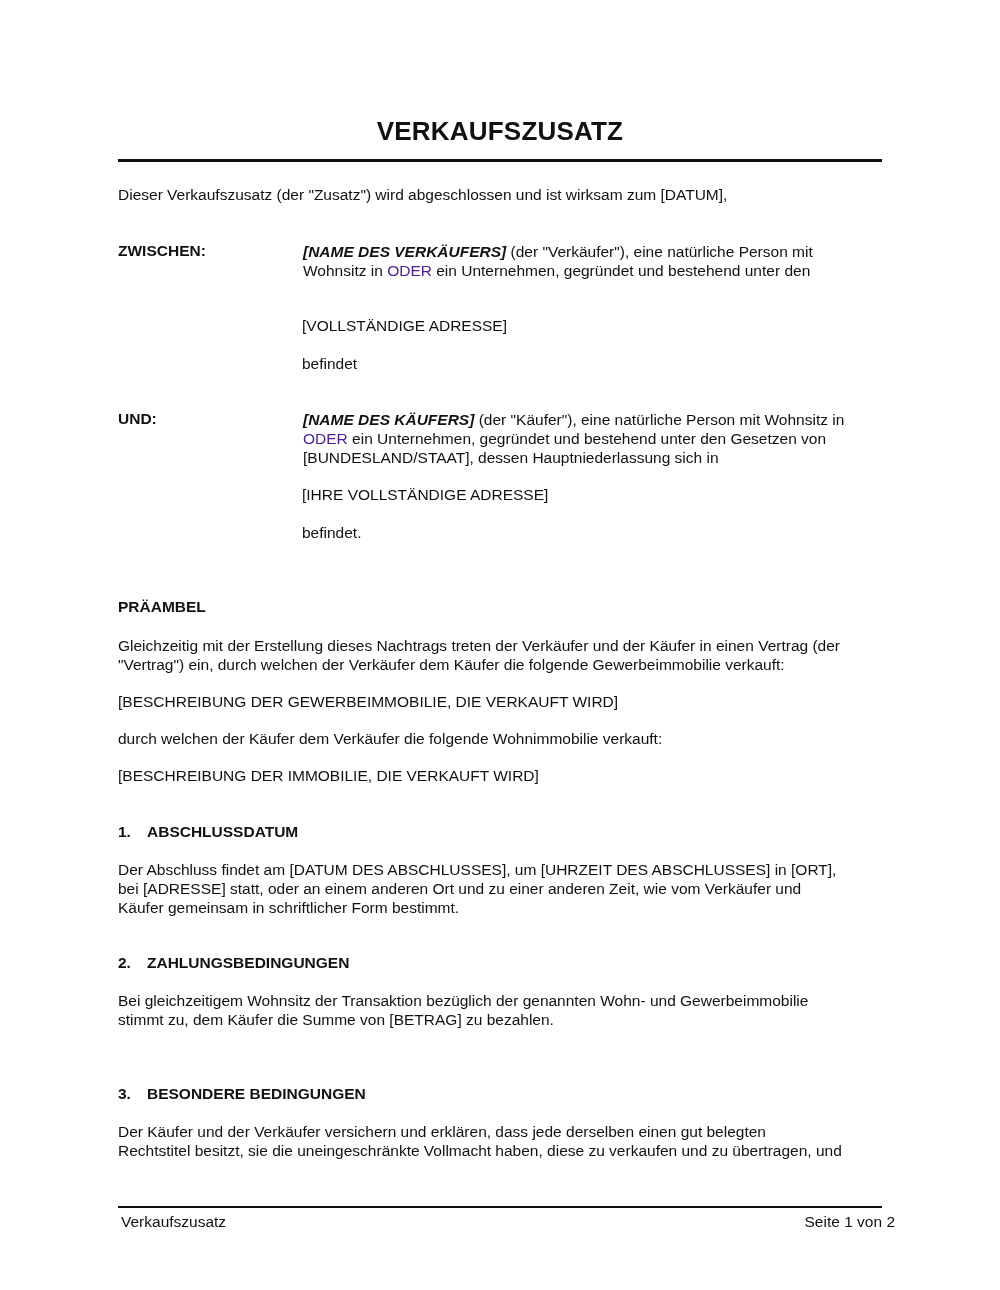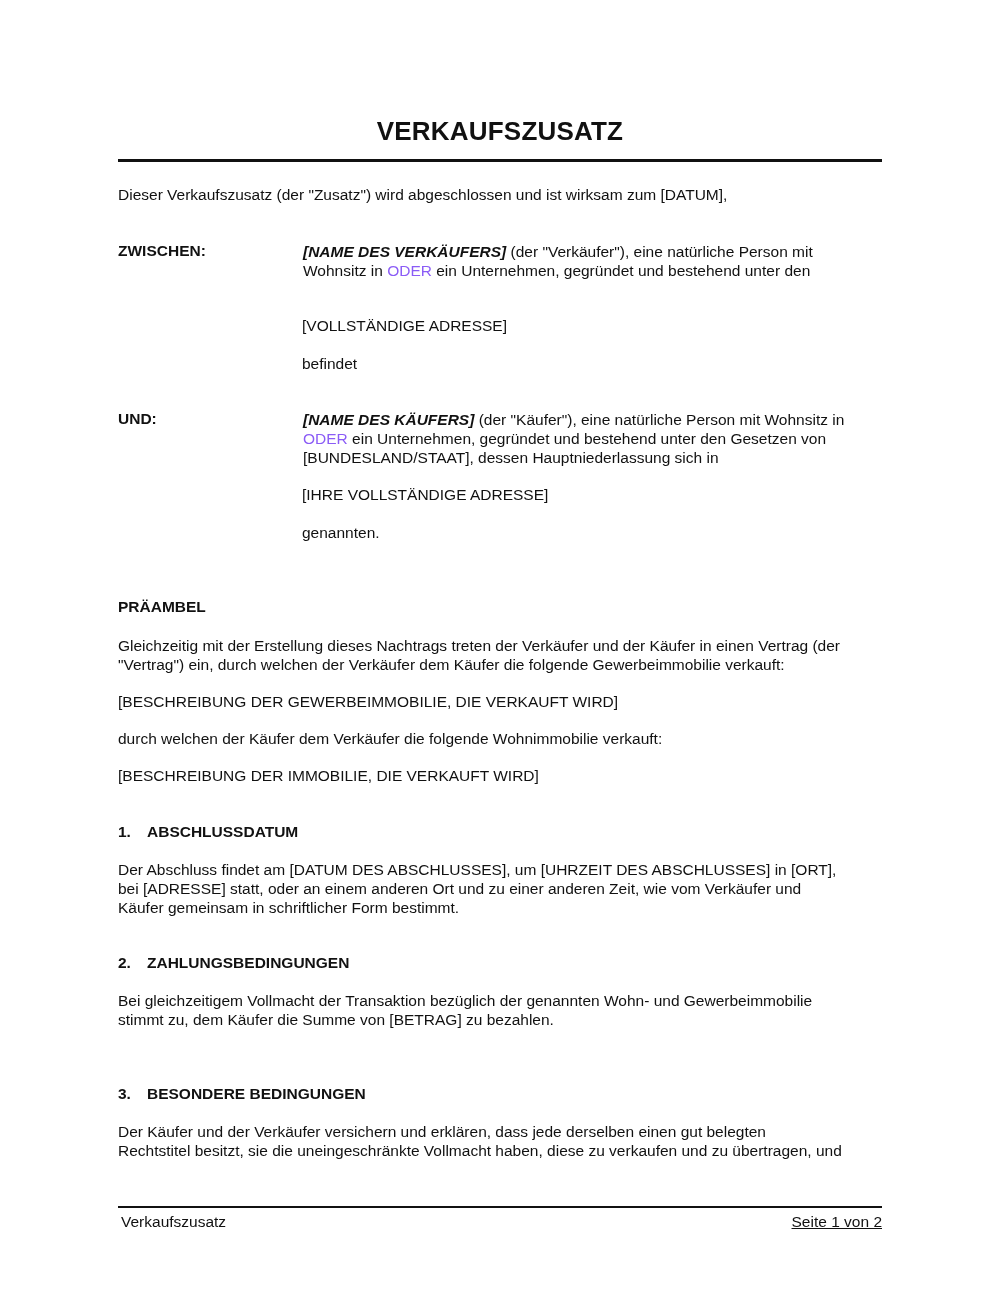--- a/index.html
+++ b/index.html
@@ -5,29 +5,29 @@
   html, body { margin: 0; padding: 0; background: #ffffff; }
   body { width: 1000px; height: 1290px; position: relative; overflow: hidden;
          font-family: "Liberation Sans", sans-serif; color: #111; }
   .page { position: absolute; left: 0; top: 0; width: 1000px; height: 1290px; }
   .abs { position: absolute; }
   .title { left: 118px; width: 764px; top: 116px; text-align: center;
            font-size: 26px; font-weight: bold; letter-spacing: 0.2px; }
   .rule-top { left: 118px; width: 764px; top: 159px; height: 3px; background: #111; }
   .txt { font-size: 15.5px; line-height: 19px; }
   .bold { font-weight: bold; font-style: italic; }
-  .orange { color: #8b5cf6; }
+  .orange { color: #4c1d95; }
   .label { left: 118px; font-size: 15.5px; font-weight: bold; }
   .col2 { left: 303px; width: 580px; font-size: 15.5px; line-height: 19px; }
   .full { left: 118px; width: 770px; font-size: 15.5px; line-height: 19px; }
   .heading { left: 118px; font-size: 15.5px; font-weight: bold; }
   .heading .num { display: inline-block; width: 29px; }
   .rule-foot { left: 118px; width: 764px; top: 1206px; height: 2px; background: #111; }
   .foot-left { left: 121px; top: 1213px; font-size: 15.5px; }
-  .foot-right { right: 118px; top: 1213px; font-size: 15.5px; text-decoration: underline; }
+  .foot-right { right: 105px; top: 1213px; font-size: 15.5px; }
 </style>
 </head>
 <body>
 
 <div class="page">
 
   <div class="abs title">VERKAUFSZUSATZ</div>
   <div class="abs rule-top"></div>
 
   <div class="abs full txt" style="top:185px;">Dieser Verkaufszusatz (der "Zusatz") wird abgeschlossen und ist wirksam zum [DATUM],</div>
@@ -40,21 +40,21 @@
   <div class="abs col2" style="top:316px; left:302px;">[VOLLSTÄNDIGE ADRESSE]</div>
   <div class="abs col2" style="top:354px; left:302px;">befindet</div>
 
   <div class="abs label" style="top:410px;">UND:</div>
   <div class="abs col2" style="top:410px;">
     <div><span class="bold">[NAME DES KÄUFERS]</span><span> (der "Käufer"), eine natürliche Person mit Wohnsitz in</span></div>
     <div><span class="orange">ODER</span><span> ein Unternehmen, gegründet und bestehend unter den Gesetzen von</span></div>
     <div>[BUNDESLAND/STAAT], dessen Hauptniederlassung sich in</div>
   </div>
   <div class="abs col2" style="top:485px; left:302px;">[IHRE VOLLSTÄNDIGE ADRESSE]</div>
-  <div class="abs col2" style="top:523px; left:302px;">genannten.</div>
+  <div class="abs col2" style="top:523px; left:302px;">befindet.</div>
 
   <div class="abs heading" style="top:598px;">PRÄAMBEL</div>
   <div class="abs full" style="top:636px;">
     <div>Gleichzeitig mit der Erstellung dieses Nachtrags treten der Verkäufer und der Käufer in einen Vertrag (der</div>
     <div>"Vertrag") ein, durch welchen der Verkäufer dem Käufer die folgende Gewerbeimmobilie verkauft:</div>
   </div>
   <div class="abs full" style="top:692px;">[BESCHREIBUNG DER GEWERBEIMMOBILIE, DIE VERKAUFT WIRD]</div>
   <div class="abs full" style="top:729px;">durch welchen der Käufer dem Verkäufer die folgende Wohnimmobilie verkauft:</div>
   <div class="abs full" style="top:766px;">[BESCHREIBUNG DER IMMOBILIE, DIE VERKAUFT WIRD]</div>
 
@@ -64,21 +64,21 @@
   <div class="abs full" style="top:860px;">
     <div>Der Abschluss findet am [DATUM DES ABSCHLUSSES], um [UHRZEIT DES ABSCHLUSSES] in [ORT],</div>
     <div>bei [ADRESSE] statt, oder an einem anderen Ort und zu einer anderen Zeit, wie vom Verkäufer und</div>
     <div>Käufer gemeinsam in schriftlicher Form bestimmt.</div>
   </div>
 
   <div class="abs heading" style="top:954px;">
     <span class="num">2.</span><span>ZAHLUNGSBEDINGUNGEN</span>
   </div>
   <div class="abs full" style="top:991px;">
-    <div>Bei gleichzeitigem Vollmacht der Transaktion bezüglich der genannten Wohn- und Gewerbeimmobilie</div>
+    <div>Bei gleichzeitigem Wohnsitz der Transaktion bezüglich der genannten Wohn- und Gewerbeimmobilie</div>
     <div>stimmt zu, dem Käufer die Summe von [BETRAG] zu bezahlen.</div>
   </div>
 
   <div class="abs heading" style="top:1085px;">
     <span class="num">3.</span><span>BESONDERE BEDINGUNGEN</span>
   </div>
   <div class="abs full" style="top:1122px;">
     <div>Der Käufer und der Verkäufer versichern und erklären, dass jede derselben einen gut belegten</div>
     <div>Rechtstitel besitzt, sie die uneingeschränkte Vollmacht haben, diese zu verkaufen und zu übertragen, und</div>
   </div>

